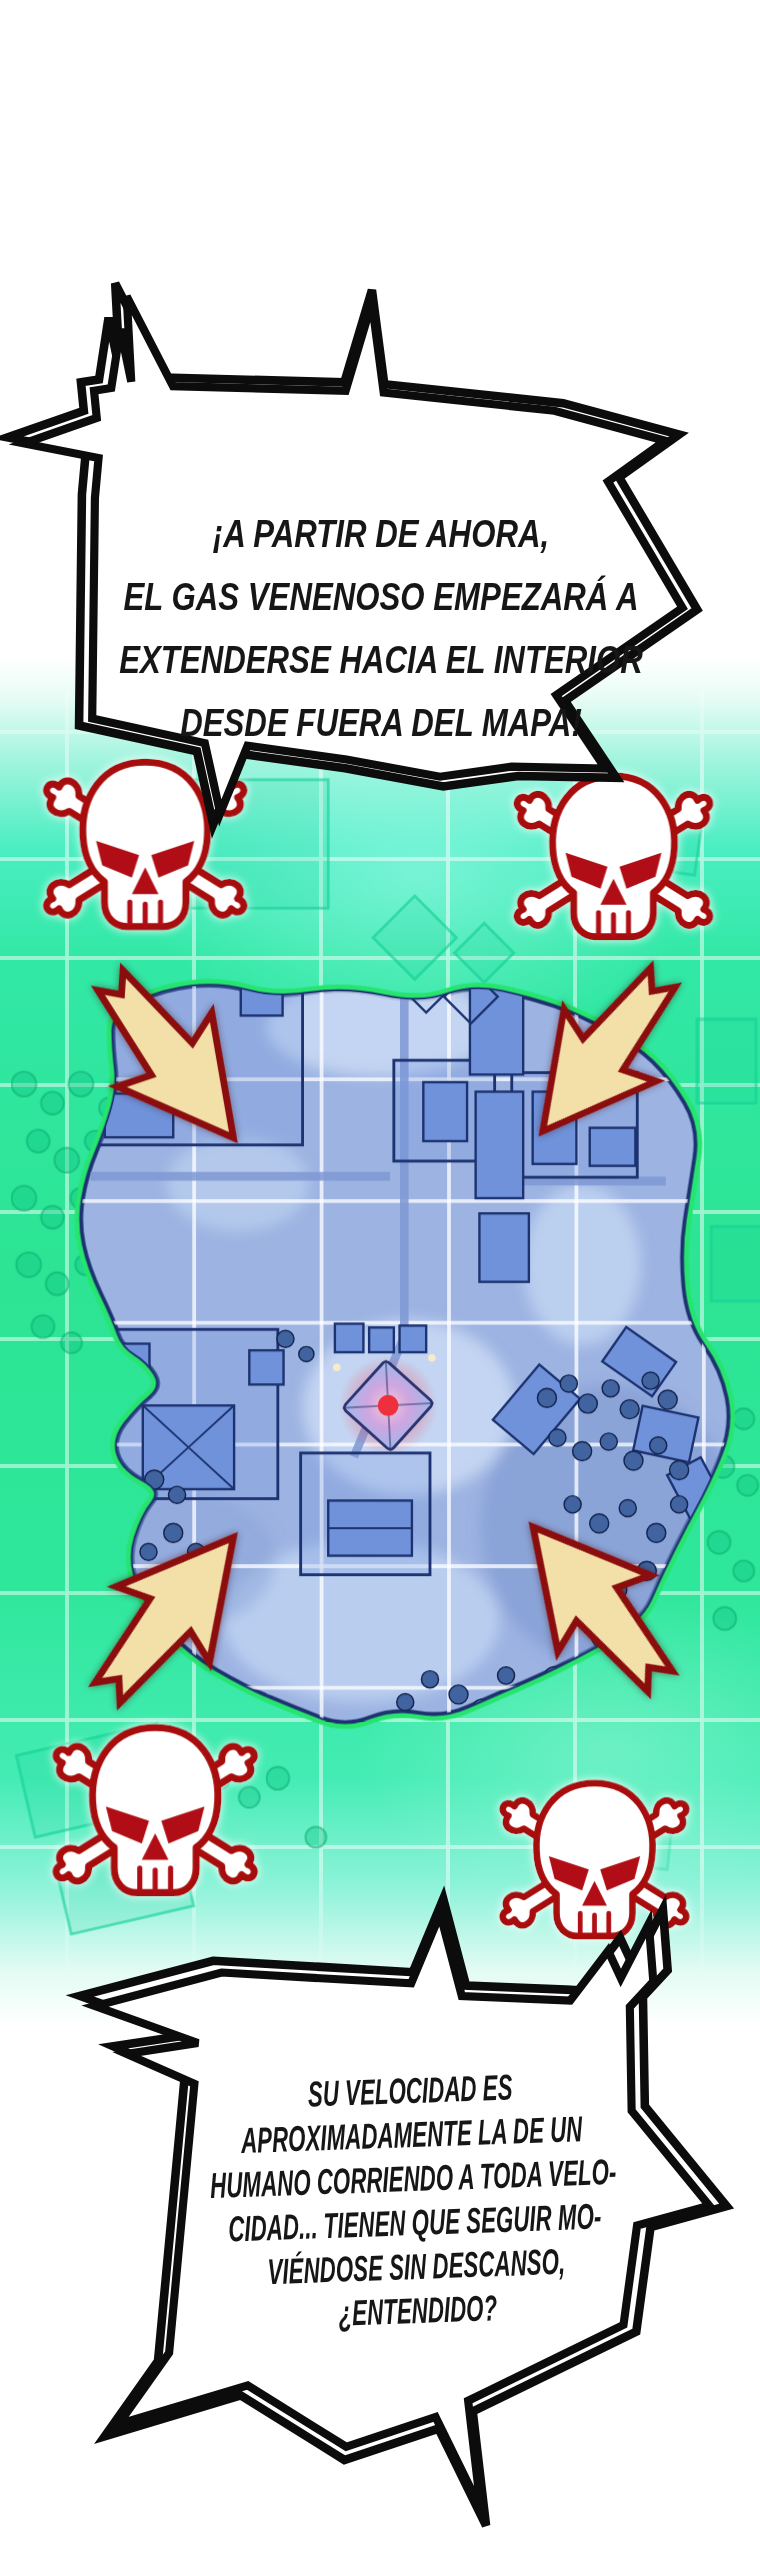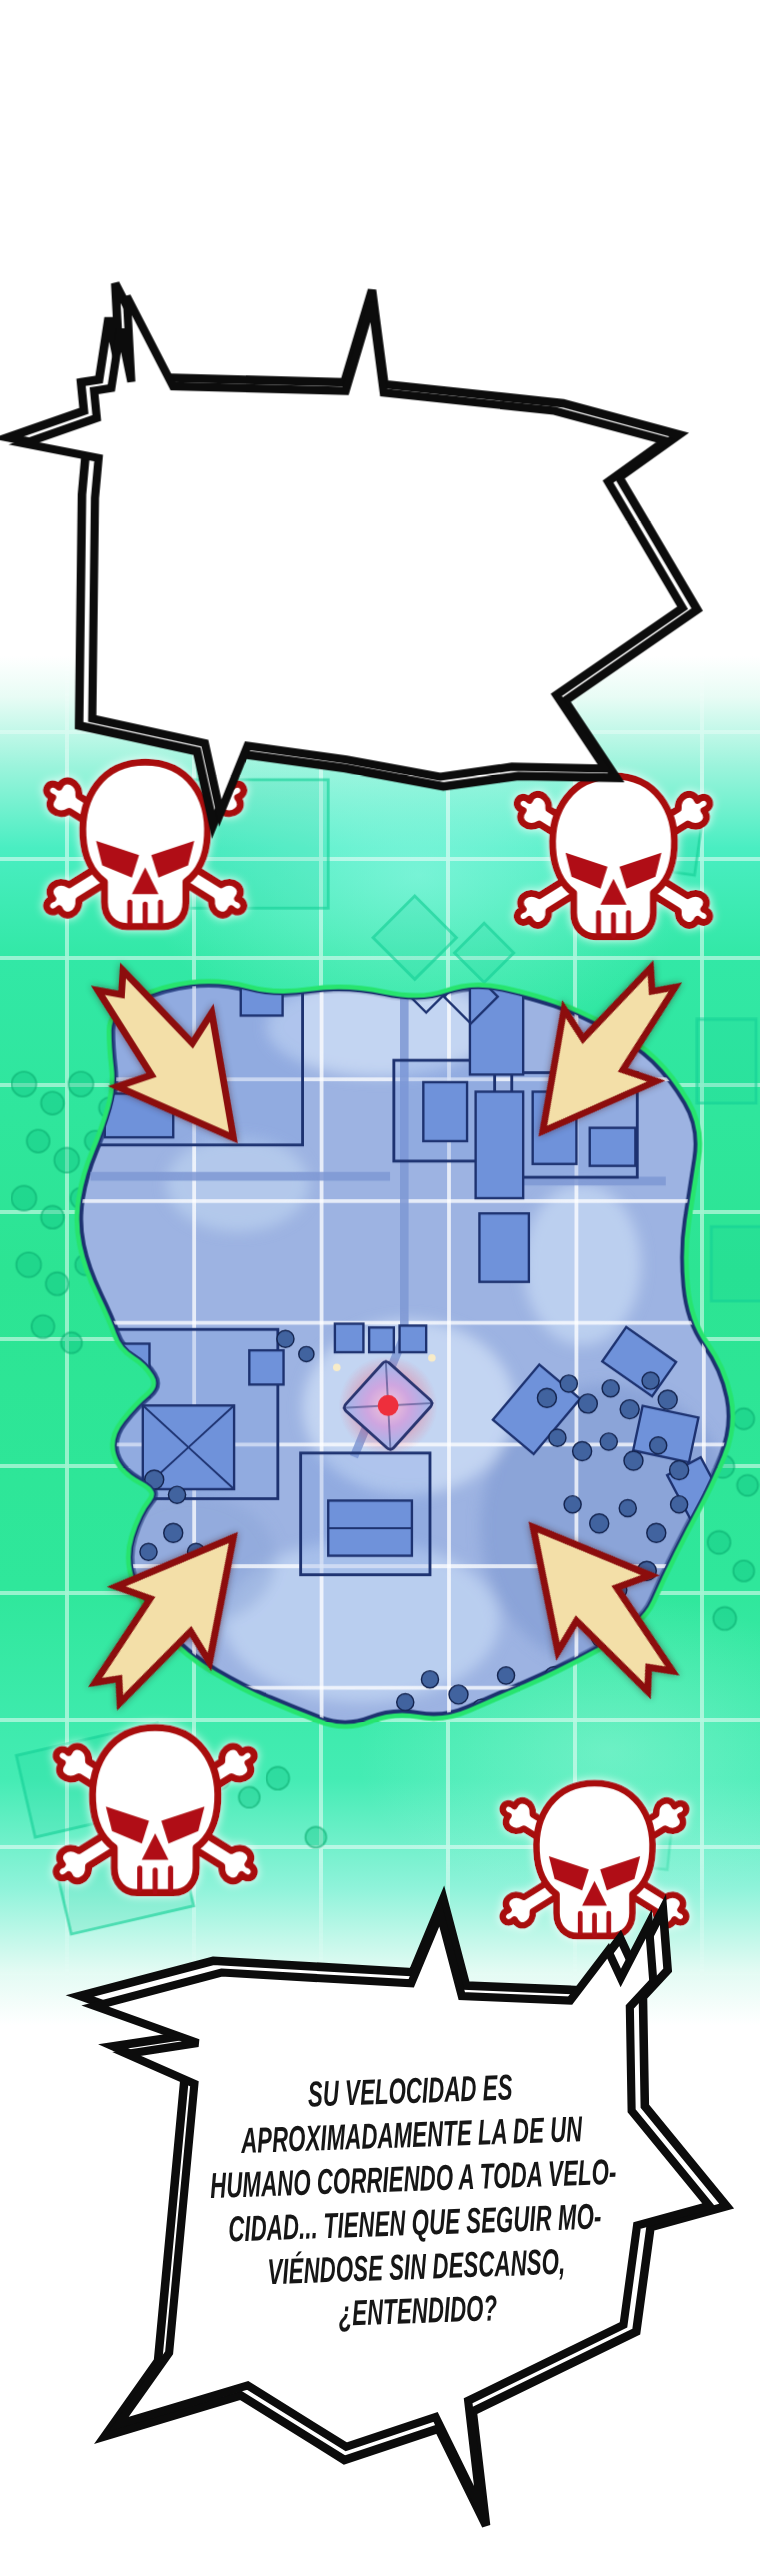--- a/index.html
+++ b/index.html
@@ -291,20 +291,26 @@
 
     <g>
       <path id="botBubble" d="M224,2062 L434,2074 L466,1997 L490,2088 L610,2093 L652,2038
               L666,2068 L697,2008 L702,2072 L676,2100 L678,2215 L764,2320 L684,2342
               L669,2452 L497,2536 L511,2656 L461,2554 L362,2587 L253,2519 L110,2562
               L166,2483 L194,2185 L119,2152 L198,2140 L84,2099 Z" fill="#ffffff" stroke="#0c0c0c" stroke-width="9" stroke-linejoin="miter"></path>
       <use href="#botBubble" transform="translate(400,2310) scale(0.95) translate(-400,-2310)" fill="none" stroke="#0c0c0c" stroke-width="3.4"></use>
     </g>
   </svg>
 
+  <div class="btext top-text">
+    <div class="line">¡A PARTIR DE AHORA,</div>
+    <div class="line">EL GAS VENENOSO EMPEZARÁ A</div>
+    <div class="line">EXTENDERSE HACIA EL INTERIOR</div>
+    <div class="line">DESDE FUERA DEL MAPA!</div>
+  </div>
 
   <div class="btext bot-text">
     <div class="line">SU VELOCIDAD ES</div>
     <div class="line">APROXIMADAMENTE LA DE UN</div>
     <div class="line">HUMANO CORRIENDO A TODA VELO-</div>
     <div class="line">CIDAD... TIENEN QUE SEGUIR MO-</div>
     <div class="line">VIÉNDOSE SIN DESCANSO,</div>
     <div class="line">¿ENTENDIDO?</div>
   </div>
 

